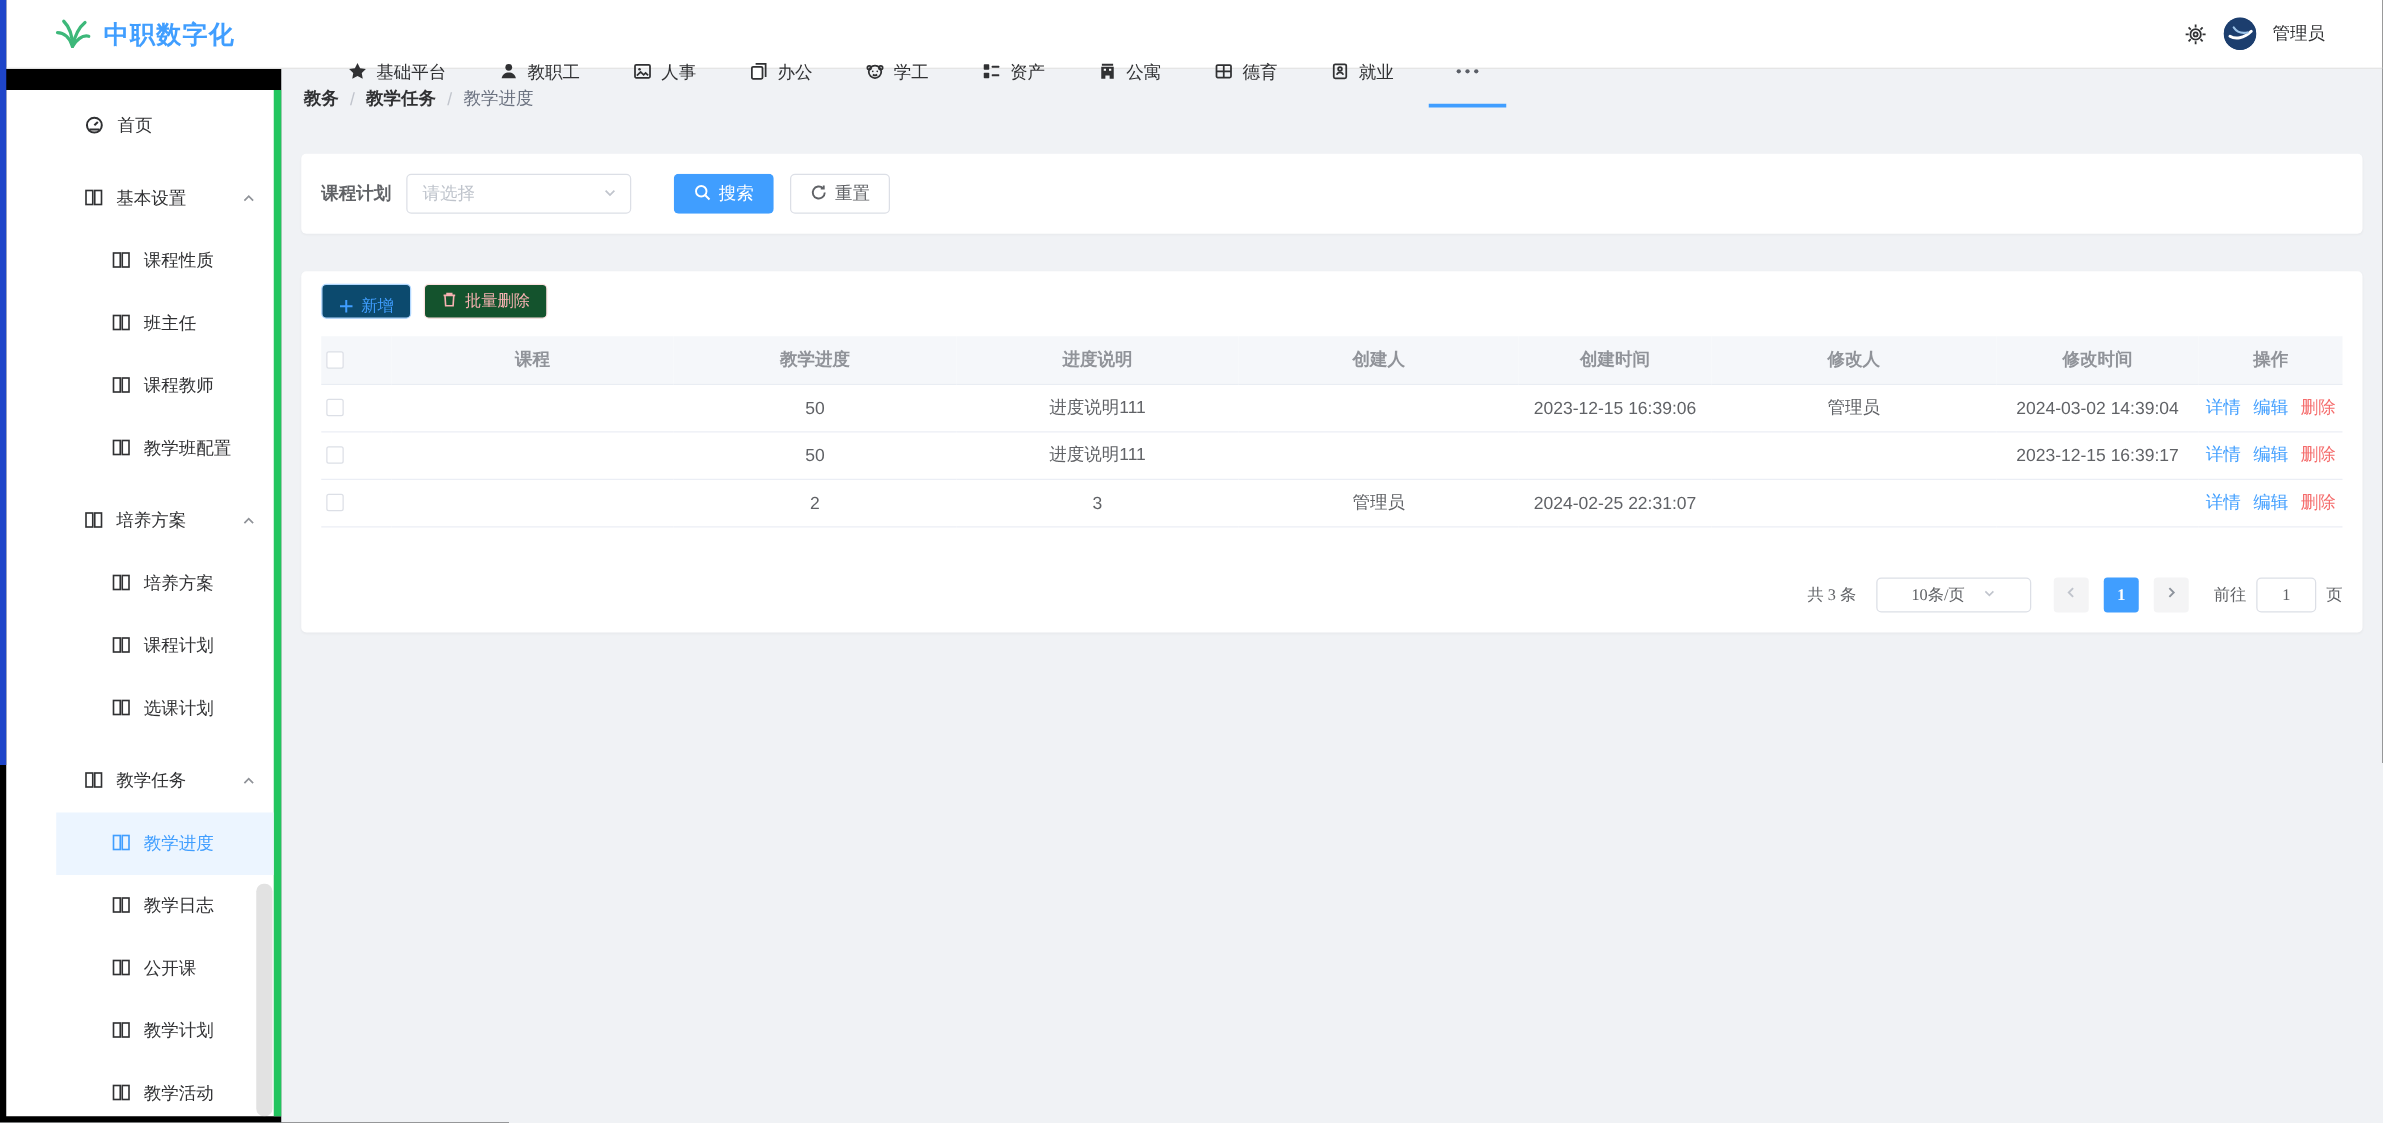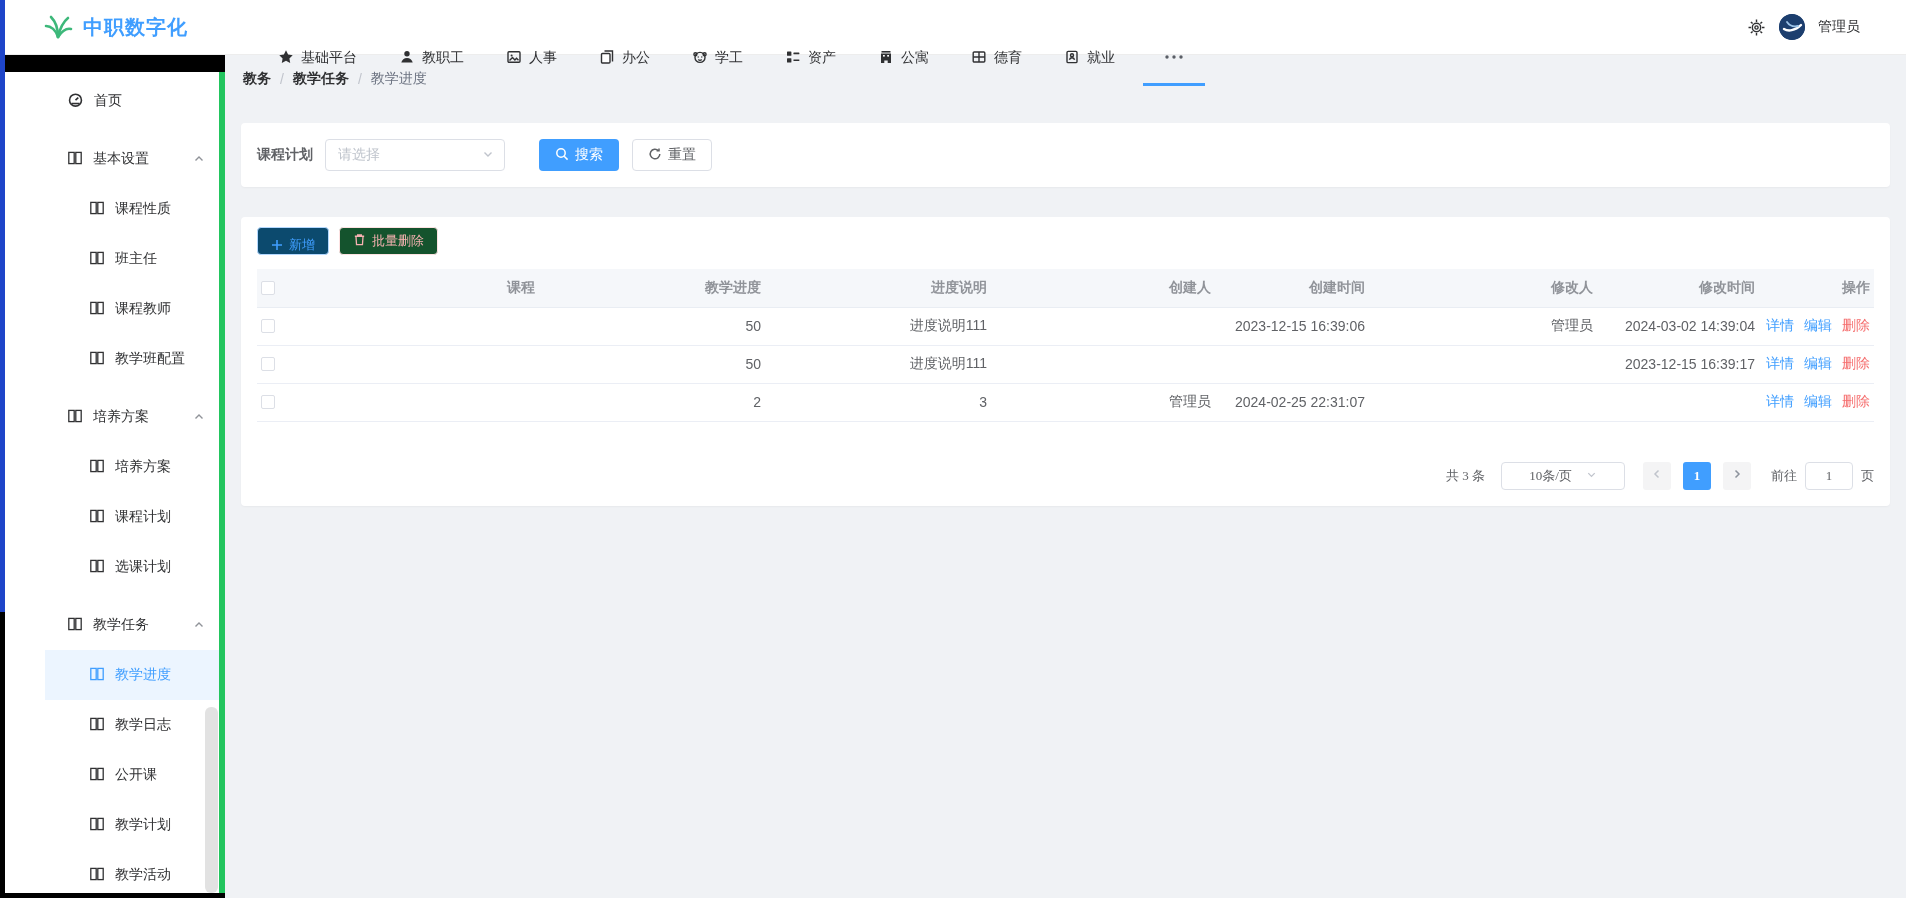--- a/index.html
+++ b/index.html
@@ -58,21 +58,21 @@
   .btn-primary { background:#409eff; color:#fff; margin-left:34px; }
   .btn-plain { background:#fff; color:#606266; border-color:#dcdfe6; margin-left:13px; }
 
   .table-card { margin-top:30px; padding:10px 16px 16px; }
   .toolbar { display:flex; align-items:center; margin-bottom:14px; }
   .btn-sm { height:28px; padding:0 13px; font-size:13px; }
   .btn-add { background:#0c4a6e; border-color:#b3d8ff; color:#409eff;align-items:flex-end; }
   .btn-batch-del { background:#14532d; border-color:#fde2e2; color:#f7b2b2; margin-left:10px; cursor:not-allowed;align-items:center; }
 
   table { width:100%; border-collapse:collapse; table-layout:fixed; }
-  th, td { height:38px; text-align:right; padding:0 4px; border-bottom:1px solid #ebeef5;
+  th, td { height:38px; text-align:center; padding:0 4px; border-bottom:1px solid #ebeef5;
            white-space:nowrap; overflow:hidden; }
   thead th { background:#f5f7fa; color:#909399; font-weight:600; font-size:14px; border-bottom:1px solid #e9edf3; }
   td { color:#606266; }
   .checkbox { width:14px; height:14px; border:1px solid #dcdfe6; border-radius:2px; background:#fff; cursor:pointer; }
   .op-link { color:#409eff; margin-right:10px; cursor:pointer; }
   .op-link.danger { color:#f56c6c; margin-right:0; }
 
   .pagination { margin-top:40px; display:flex; align-items:center; justify-content:flex-end;
                 font-size:13px; color:#606266;font-family:Liberation Serif, serif; }
   .pag-total { margin-right:2px; }

